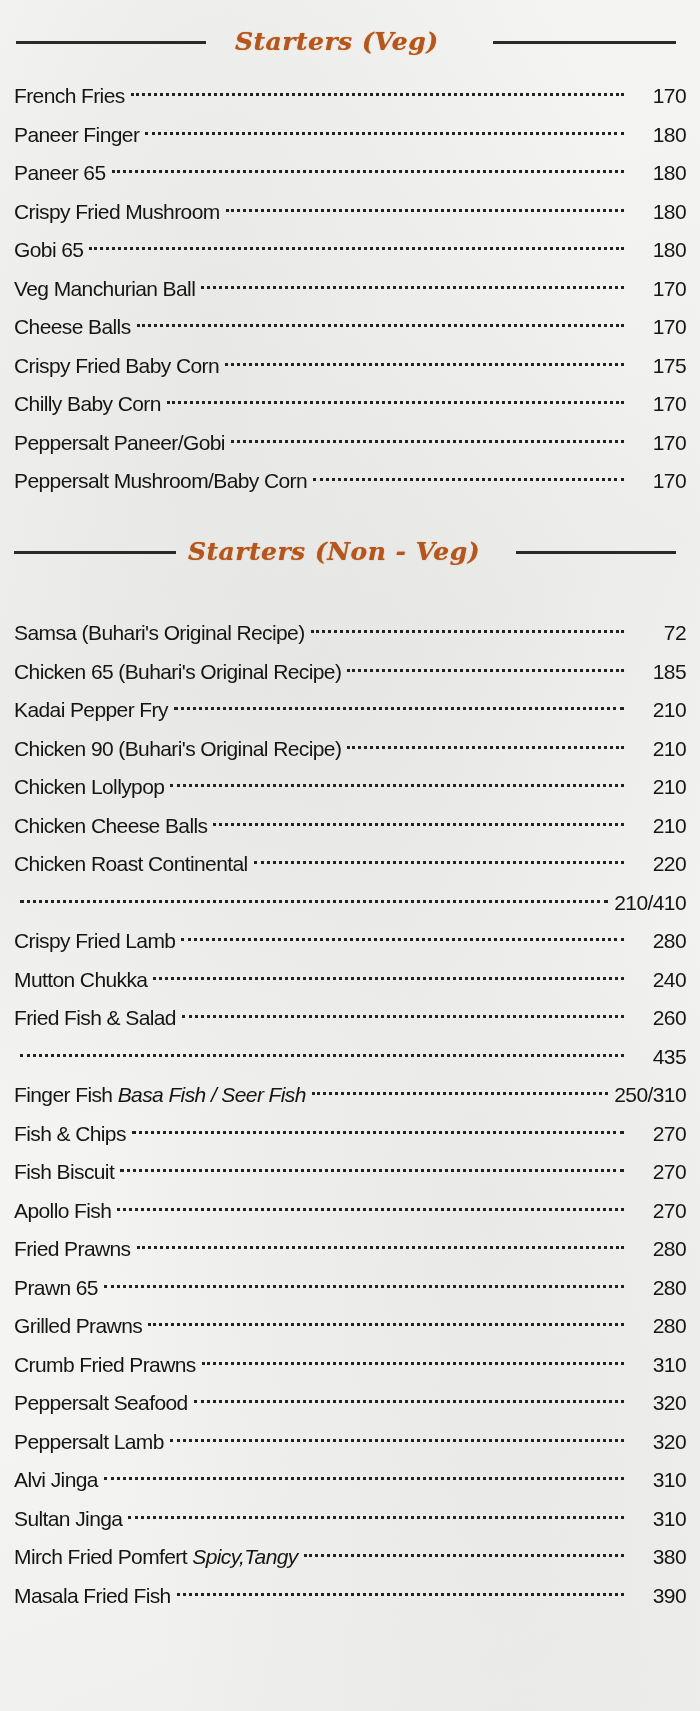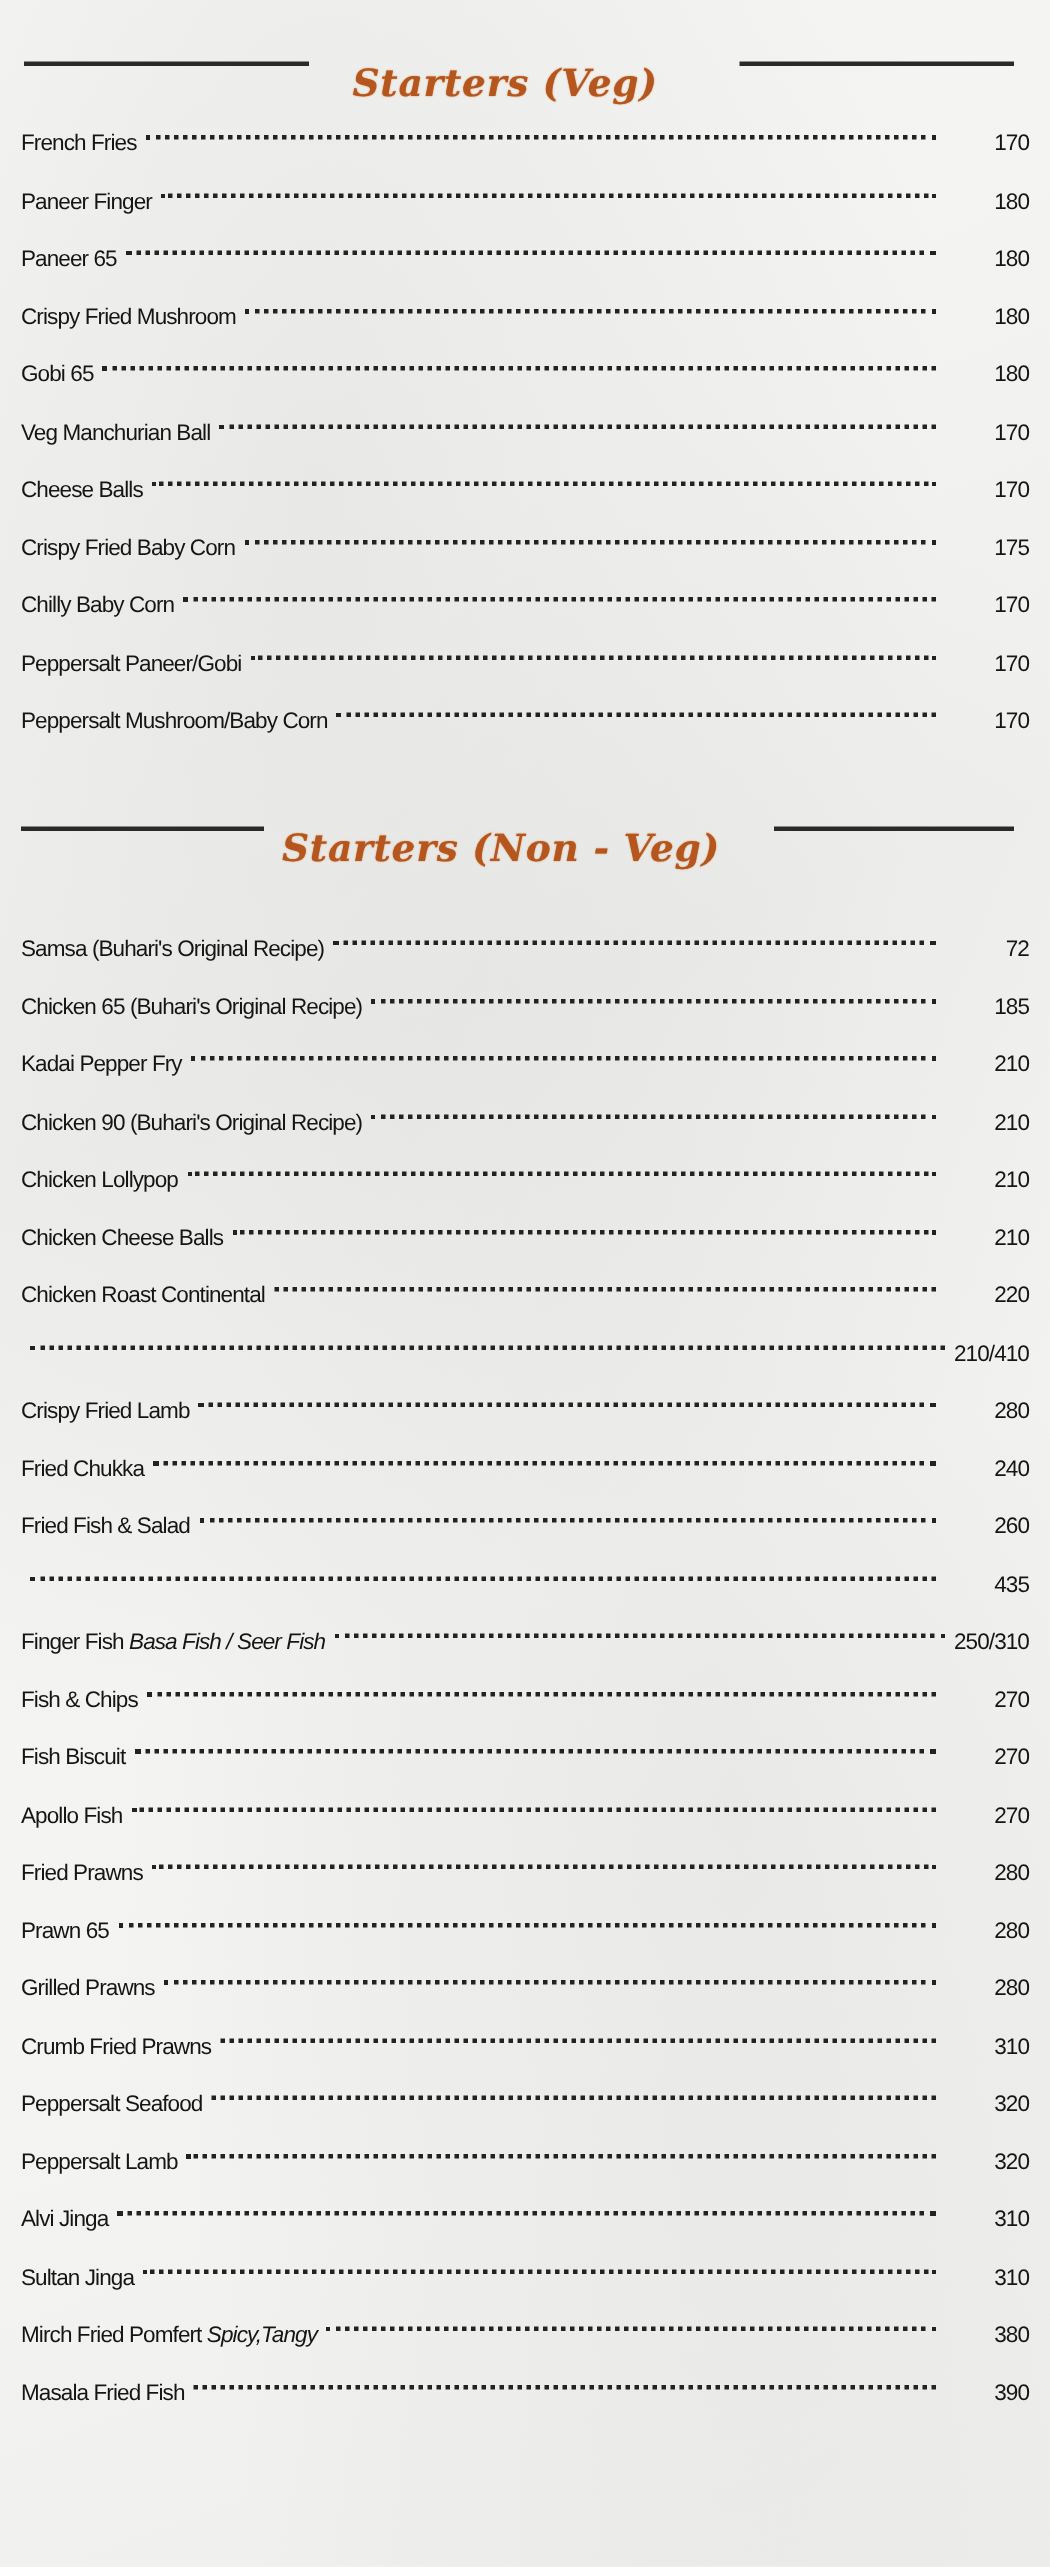--- a/index.html
+++ b/index.html
@@ -19,27 +19,26 @@
     display: flex; align-items: center;
   }
   .rule { position: absolute; height: 3px; background: #2a2a2a; }
   .section-title {
     position: absolute; top: 0; height: 40px; line-height: 40px;
     font-family: "DejaVu Serif", "Liberation Serif", serif;
     font-style: italic; font-weight: bold;
     font-size: 25px; color: #b5561e; letter-spacing: 0.5px;
     text-shadow: 0 0 1px #c9772f;
     white-space: nowrap;
-    margin-top: 14px;
   }
   .items { position: absolute; left: 14px; width: 672px; }
   .item {
     display: flex; align-items: baseline;
     height: 38.5px; line-height: 38.5px;
-    font-size: 15px; letter-spacing: -0.6px;
+    font-size: 21px; letter-spacing: -0.6px;
   }
   .item-name { white-space: nowrap; flex: 0 0 auto; }
   .item-name em { font-style: italic; }
   .leader {
     flex: 1 1 auto; margin: 0 6px; height: 1em;
     border-bottom: 3px dotted #222;
     transform: translateY(-7px);
     min-width: 20px;
   }
   .price { flex: 0 0 auto; width: 56px; text-align: right; white-space: nowrap; }
@@ -157,21 +156,21 @@
     <div class="item">
       <span class="leader"></span>
       <span class="price wide">210/410</span>
     </div>
     <div class="item">
       <span class="item-name"><span>Crispy Fried Lamb</span></span>
       <span class="leader"></span>
       <span class="price">280</span>
     </div>
     <div class="item">
-      <span class="item-name"><span>Fried Chukka</span></span>
+      <span class="item-name"><span>Mutton Chukka</span></span>
       <span class="leader"></span>
       <span class="price">240</span>
     </div>
     <div class="item">
       <span class="item-name"><span>Fried Fish &amp; Salad</span></span>
       <span class="leader"></span>
       <span class="price">260</span>
     </div>
     <div class="item">
       <span class="leader"></span>

